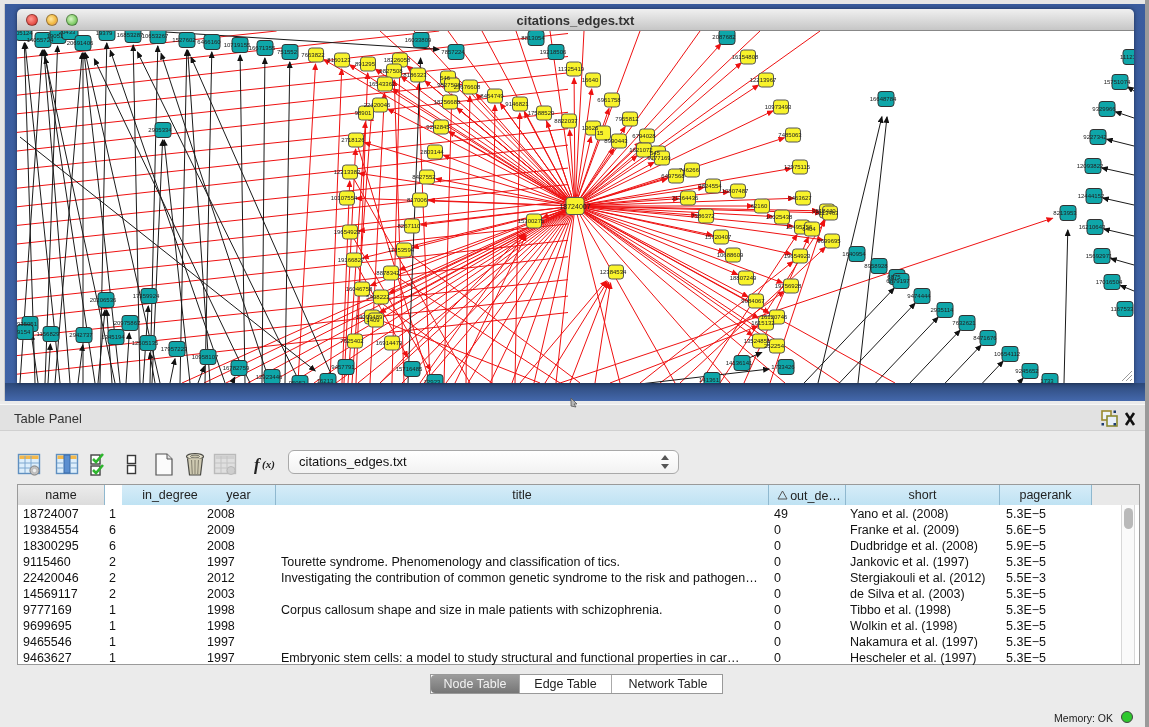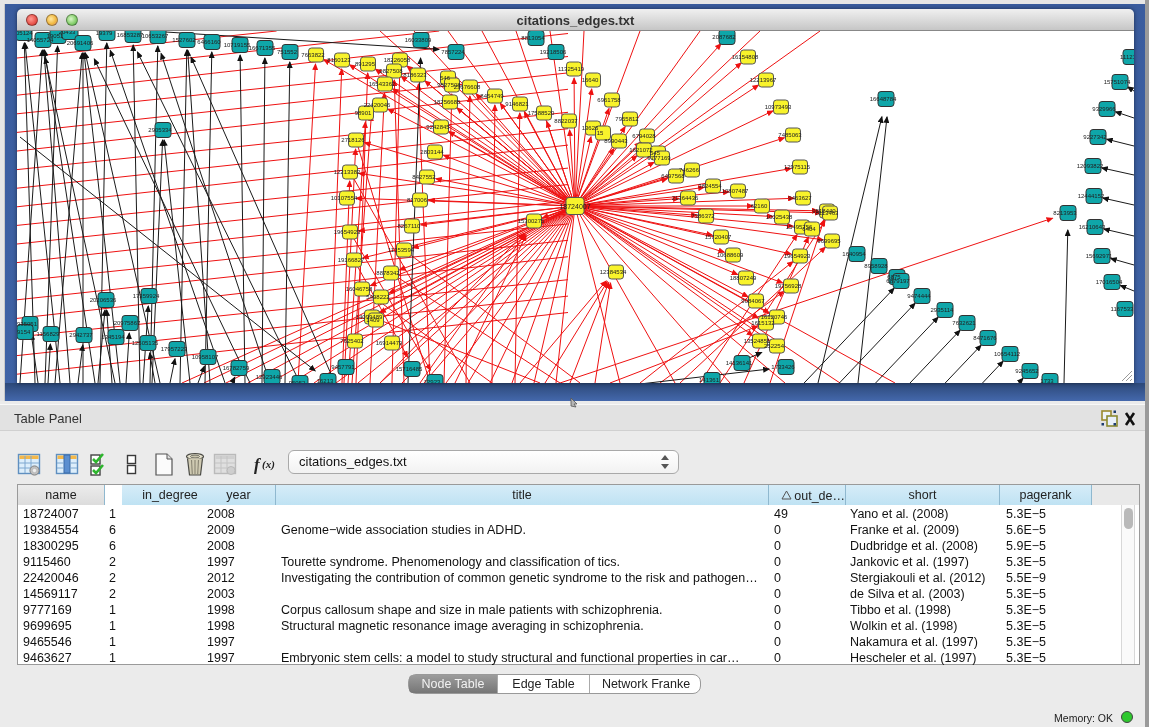--- a/index.html
+++ b/index.html
@@ -11,21 +11,21 @@
 #title{position:absolute;width:100%;text-align:center;top:4px;font-size:13px;font-weight:bold;color:#333}
 #gfx{position:absolute;left:0;top:22px;width:1117px;height:352px;background:#fff}
 #panel{position:absolute;left:0;top:401px;width:1149px;height:326px;background:#ebebeb}
 #phead{position:absolute;left:0;top:3px;width:1149px;height:27px;background:#e2e2e2;border-top:1px solid #f8f8f8;border-bottom:1px solid #d0d0d0}
 #phead span{position:absolute;left:14px;top:6px;font-size:13px;color:#333}
 #drop{position:absolute;left:288px;top:49px;width:391px;height:24px;background:linear-gradient(#fff,#f2f2f2);border:1px solid #a9a9a9;border-radius:6px;font-size:13px;color:#111;line-height:22px;padding-left:10px}
 #tbl{position:absolute;left:17px;top:83px;width:1123px;height:181px;background:#fff;border:1px solid #9a9a9a}
 .hc{position:absolute;top:0;height:20px;background:linear-gradient(#d6ecf8,#bfe2f3);border-right:1px solid #8fb8cf;font-size:12.5px;color:#222;text-align:center;line-height:20px}
 .trow{position:absolute;left:17px;width:1103px;height:16px;font-size:12.5px;color:#111}
 .trow span{position:absolute;top:0;line-height:16px;white-space:nowrap}
-#tabs{position:absolute;left:408px;top:273px;width:293px;height:20px;border:1px solid #999;border-radius:8px;background:#fff;font-size:12.5px;line-height:19px;text-align:center;color:#222}
+#tabs{position:absolute;left:430px;top:273px;width:293px;height:20px;border:1px solid #999;border-radius:0;background:#fff;font-size:12.5px;line-height:19px;text-align:center;color:#222}
 #tabs div{position:absolute;top:0;height:100%}
 #mem{position:absolute;right:36px;top:311px;font-size:10.5px;color:#222}
 #memdot{position:absolute;right:16px;top:310px;width:12px;height:12px;border-radius:50%;background:#2ec82e;border:1.5px solid #444}
 .icon{position:absolute;top:51px}
 #redge{position:absolute;right:0;top:0;width:4px;height:727px;background:#9a9a9a}
 #lsliver{position:absolute;left:0;top:0;width:5px;height:401px;background:#e6e6e6;border-right:1px solid #c9c9c9}
 #rsliver{position:absolute;right:0;top:0;width:4px;height:401px;background:#dcdcdc}
 #tsliver{position:absolute;left:0;top:0;width:1149px;height:4px;background:#e6e6e6}
 </style></head><body>
 <div id="top">
@@ -644,42 +644,41 @@
 <svg width="10" height="16" viewBox="0 0 10 16" style="position:absolute;right:8px;top:3px">
         <path d="M5 1 L9 6 L1 6 z" fill="#555"></path>
         <path d="M5 15 L9 10 L1 10 z" fill="#555"></path>
       </svg>
 </div>
 <div id="tbl">
 <div class="hc" style="left:0;width:87px;background:linear-gradient(#ececec,#dcdcdc)">name</div>
 <div class="hc" style="left:104px;width:97px">in_degree</div>
 <div class="hc" style="left:184px;width:74px">year</div>
 <div class="hc" style="left:258px;width:493px">title</div>
-<div class="hc" style="left:751px;width:77px;text-align:right"><svg width="11" height="10" viewBox="0 0 11 10" style="margin:5px 2px 0 4px">
+<div class="hc" style="left:751px;width:77px;text-align:center"><svg width="11" height="10" viewBox="0 0 11 10" style="margin:5px 2px 0 4px">
           <path d="M5.5 1 L10 9 L1 9 z" fill="none" stroke="#555"></path>
         </svg>out_de…</div>
 <div class="hc" style="left:828px;width:154px">short</div>
 <div class="hc" style="left:982px;width:92px">pagerank</div>
 <div style="position:absolute;left:1074px;top:0;width:47px;height:20px;background:#e9e9e9"></div>
 <div style="position:absolute;left:1103px;top:20px;width:14px;height:159px;background:#fafafa;border-left:1px solid #d8d8d8;border-right:1px solid #d8d8d8"></div>
 <div style="position:absolute;left:1105.5px;top:23px;width:9px;height:21px;border-radius:4.5px;background:#b9b9b9"></div>
 </div>
 <div class="trow" style="top:105px">
 <span style="left:6px">18724007</span>
       <span style="left:92px">1</span>
       <span style="left:190px">2008</span>
       <span style="left:757px">49</span>
       <span style="left:833px">Yano et al. (2008)</span>
       <span style="left:989px">5.3E−5</span>
     </div>
 <div class="trow" style="top:121px">
 <span style="left:6px">19384554</span>
       <span style="left:92px">6</span>
       <span style="left:190px">2009</span>
-      <span style="left:264px">Genome−wide association studies in ADHD.</span>
       <span style="left:757px">0</span>
       <span style="left:833px">Franke et al. (2009)</span>
       <span style="left:989px">5.6E−5</span>
     </div>
 <div class="trow" style="top:137px">
 <span style="left:6px">18300295</span>
       <span style="left:92px">6</span>
       <span style="left:190px">2008</span>
       <span style="left:757px">0</span>
       <span style="left:833px">Dudbridge et al. (2008)</span>
@@ -694,21 +693,21 @@
       <span style="left:833px">Jankovic et al. (1997)</span>
       <span style="left:989px">5.3E−5</span>
     </div>
 <div class="trow" style="top:169px">
 <span style="left:6px">22420046</span>
       <span style="left:92px">2</span>
       <span style="left:190px">2012</span>
       <span style="left:264px">Investigating the contribution of common genetic syndrome to the risk and pathogen…</span>
       <span style="left:757px">0</span>
       <span style="left:833px">Stergiakouli et al. (2012)</span>
-      <span style="left:989px">5.5E−9</span>
+      <span style="left:989px">5.5E−3</span>
     </div>
 <div class="trow" style="top:185px">
 <span style="left:6px">14569117</span>
       <span style="left:92px">2</span>
       <span style="left:190px">2003</span>
       <span style="left:757px">0</span>
       <span style="left:833px">de Silva et al. (2003)</span>
       <span style="left:989px">5.3E−5</span>
     </div>
 <div class="trow" style="top:201px">
@@ -717,21 +716,20 @@
       <span style="left:190px">1998</span>
       <span style="left:264px">Corpus callosum shape and size in male patients with schizophrenia.</span>
       <span style="left:757px">0</span>
       <span style="left:833px">Tibbo et al. (1998)</span>
       <span style="left:989px">5.3E−5</span>
     </div>
 <div class="trow" style="top:217px">
 <span style="left:6px">9699695</span>
       <span style="left:92px">1</span>
       <span style="left:190px">1998</span>
-      <span style="left:264px">Structural magnetic resonance image averaging in schizophrenia.</span>
       <span style="left:757px">0</span>
       <span style="left:833px">Wolkin et al. (1998)</span>
       <span style="left:989px">5.3E−5</span>
     </div>
 <div class="trow" style="top:233px">
 <span style="left:6px">9465546</span>
       <span style="left:92px">1</span>
       <span style="left:190px">1997</span>
       <span style="left:757px">0</span>
       <span style="left:833px">Nakamura et al. (1997)</span>
@@ -742,17 +740,17 @@
       <span style="left:92px">1</span>
       <span style="left:190px">1997</span>
       <span style="left:264px">Embryonic stem cells: a model to study structural and functional properties in car…</span>
       <span style="left:757px">0</span>
       <span style="left:833px">Hescheler et al. (1997)</span>
       <span style="left:989px">5.3E−5</span>
     </div>
 <div id="tabs">
 <div style="left:0;width:88px;background:linear-gradient(#9c9c9c,#767676);color:#f2f2f2;border-radius:4px 0 0 4px">Node Table</div>
 <div style="left:88px;width:92px;border-left:1px solid #aaa">Edge Table</div>
-<div style="left:180px;width:113px;border-left:1px solid #aaa">Network Franke</div>
+<div style="left:180px;width:113px;border-left:1px solid #aaa">Network Table</div>
 </div>
 <div id="mem">Memory: OK</div>
     <div id="memdot"></div>
 </div>
 <div id="redge"></div>
 </body></html>

